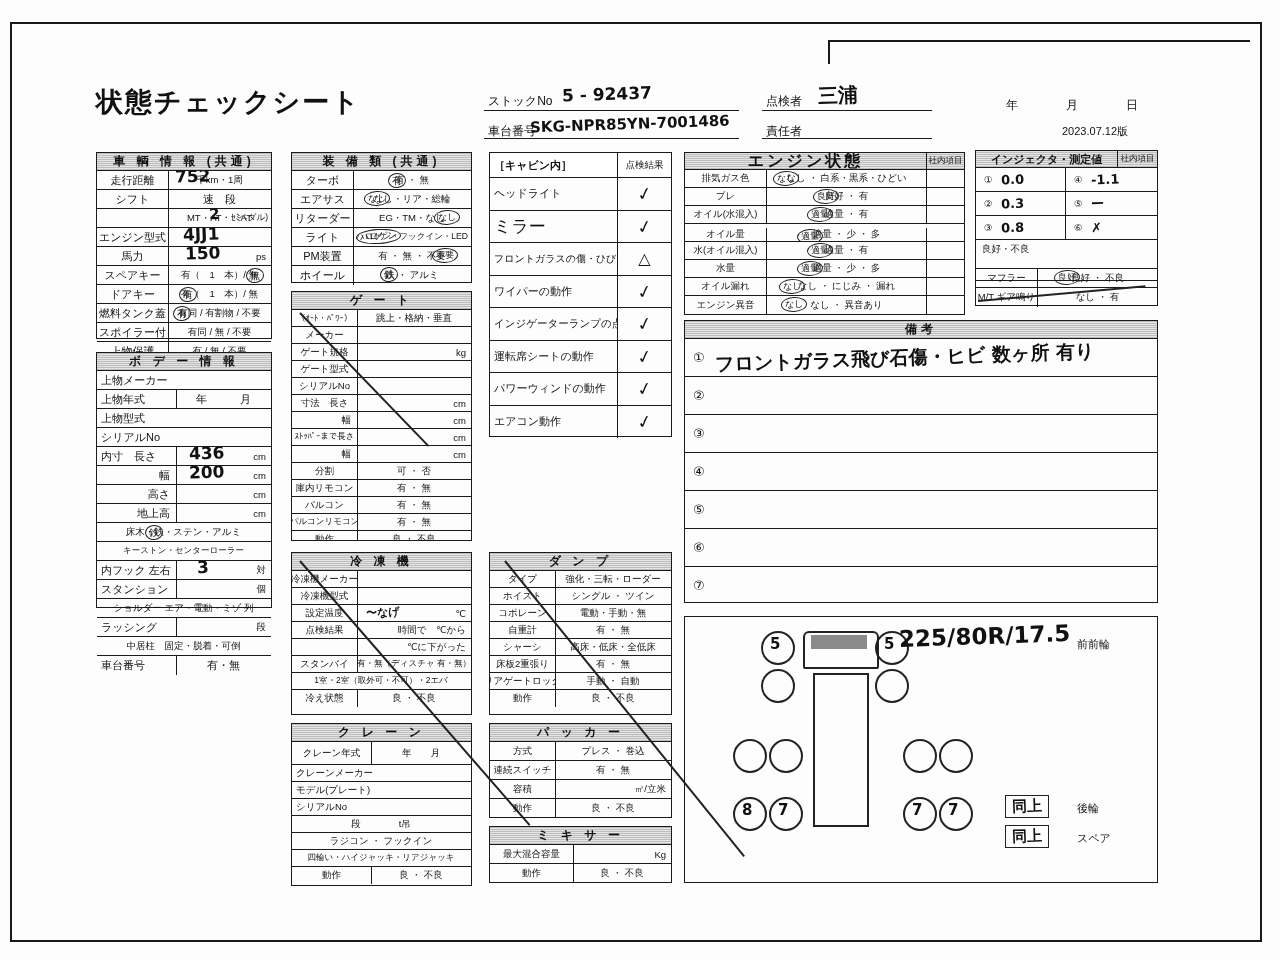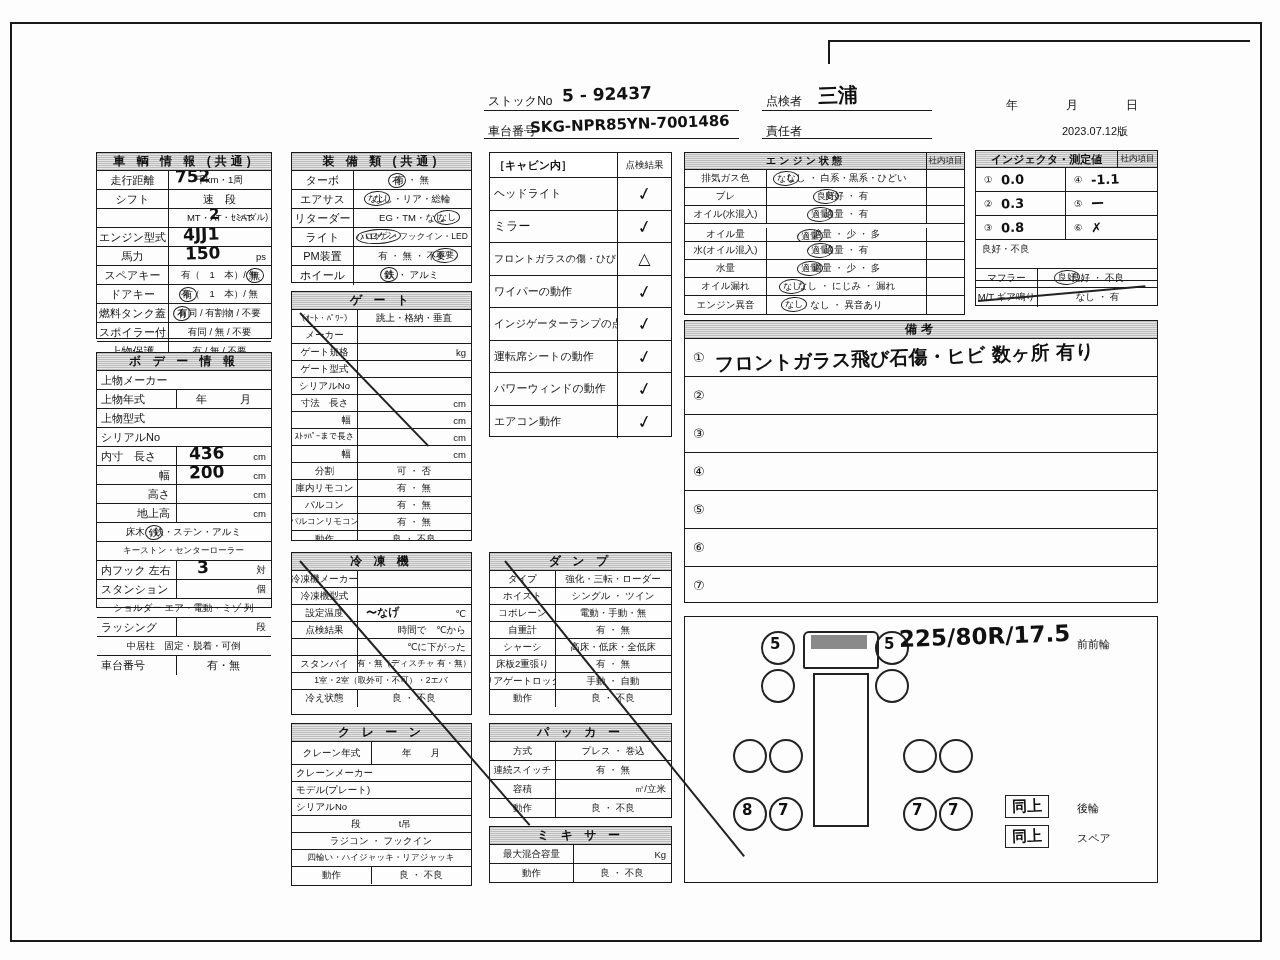--- a/index.html
+++ b/index.html
@@ -46,20 +46,21 @@
   .truck{position:absolute;border:2px solid #222;}
 </style>
 </head>
 <body>
 
 <div class="sheet">
 
   <div class="frame"></div>
   <div class="frame2"></div>
 
+  <div class="title">状態チェックシート</div>
 
   <div class="lbl" style="left:488px;top:93px;font-size:12px;">ストックNo</div>
   <div class="lbl ul" style="left:484px;top:88px;width:255px;height:22px;"></div>
   <div style="position:absolute;left:562px;top:84px;"><span class="hw">5 - 92437</span></div>
 
   <div class="lbl" style="left:488px;top:123px;">車台番号</div>
   <div class="lbl ul" style="left:484px;top:116px;width:255px;height:22px;"></div>
   <div style="position:absolute;left:530px;top:115px;"><span class="hw-s" style="font-size:15px;">SKG-NPR85YN-7001486</span></div>
 
   <div class="lbl" style="left:766px;top:93px;">点検者</div>
@@ -394,21 +395,21 @@
         <div class="c bd-r cl" style="width:128px;font-size:11px;font-weight:bold;">［キャビン内］</div>
         <div class="c small" style="width:53px;">点検結果</div>
       </div>
     <div class="row" style="height:32.5px;">
         <div class="c bd-r cl" style="width:128px;font-size:11px;">ヘッドライト</div>
         <div class="c" style="width:53px;">
           <span class="chk">✓</span>
         </div>
       </div>
     <div class="row" style="height:32.5px;">
-        <div class="c bd-r cl" style="width:128px;font-size:12px;">ミラー</div>
+        <div class="c bd-r cl" style="width:128px;font-size:17px;">ミラー</div>
         <div class="c" style="width:53px;">
           <span class="chk">✓</span>
         </div>
       </div>
     <div class="row" style="height:32.5px;">
         <div class="c bd-r cl" style="width:128px;font-size:10px;">フロントガラスの傷・ひび・割れ</div>
         <div class="c" style="width:53px;">
           <span class="tri">△</span>
         </div>
       </div>
@@ -508,21 +509,21 @@
       </div>
     <div class="row" style="height:19px;border-bottom:none;">
         <div class="c small bd-r" style="width:84px;">動作</div>
         <div class="c small" style="width:96px;">良 ・ 不良</div>
       </div>
   </div>
   <div class="strike" style="left:505px;top:560px;width:380px;height:2px;transform:rotate(51deg);"></div>
 
   <div class="blk" style="left:684px;top:152px;width:281px;height:163px;">
     <div class="row" style="height:17px;border-bottom:1.5px solid #1a1a1a;background-image:repeating-linear-gradient(0deg,#bdbdbd 0 1px,#e4e4e4 1px 2px);">
-      <div class="c bd-r" style="width:242px;font-size:10px;font-weight:bold;letter-spacing:3px;">エンジン状態</div>
+      <div class="c bd-r" style="width:242px;font-size:16px;font-weight:bold;letter-spacing:3px;">エンジン状態</div>
       <div class="c xsmall" style="width:37px;">社内項目</div>
     </div>
     <div class="row" style="height:18px;">
         <div class="c bd-r small" style="width:82px;">排気ガス色</div>
         <div class="c w bd-r small" style="width:160px;">
           <span>なし ・ 白系・黒系・ひどい</span>
           <span class="circ" style="position:absolute;left:6px;top:1px;font-size:9px;">なし</span>
         </div>
         <div class="c" style="width:37px;"></div>
       </div>

